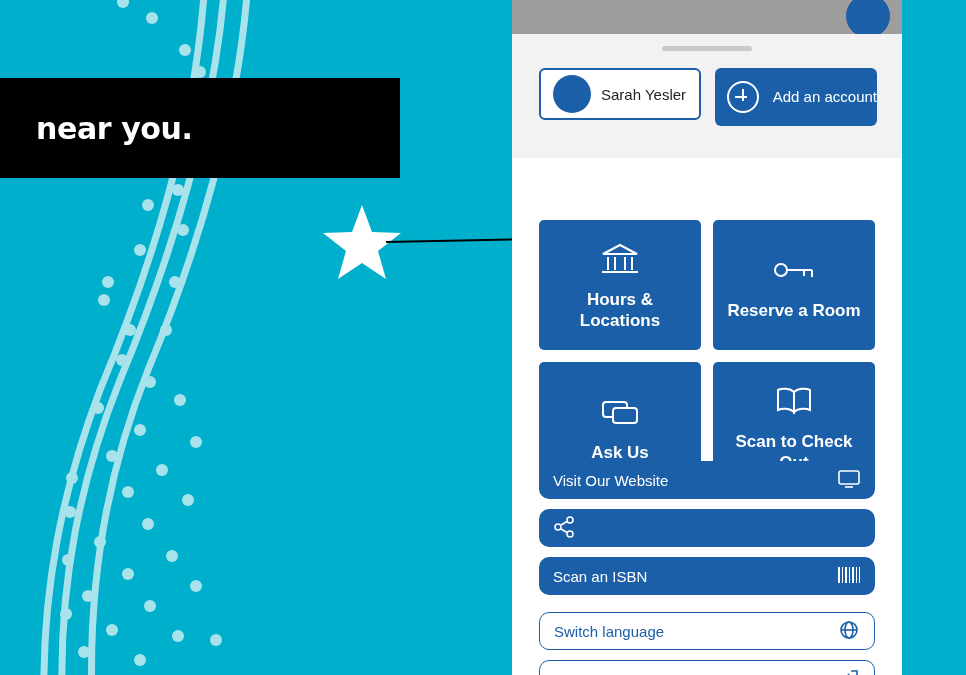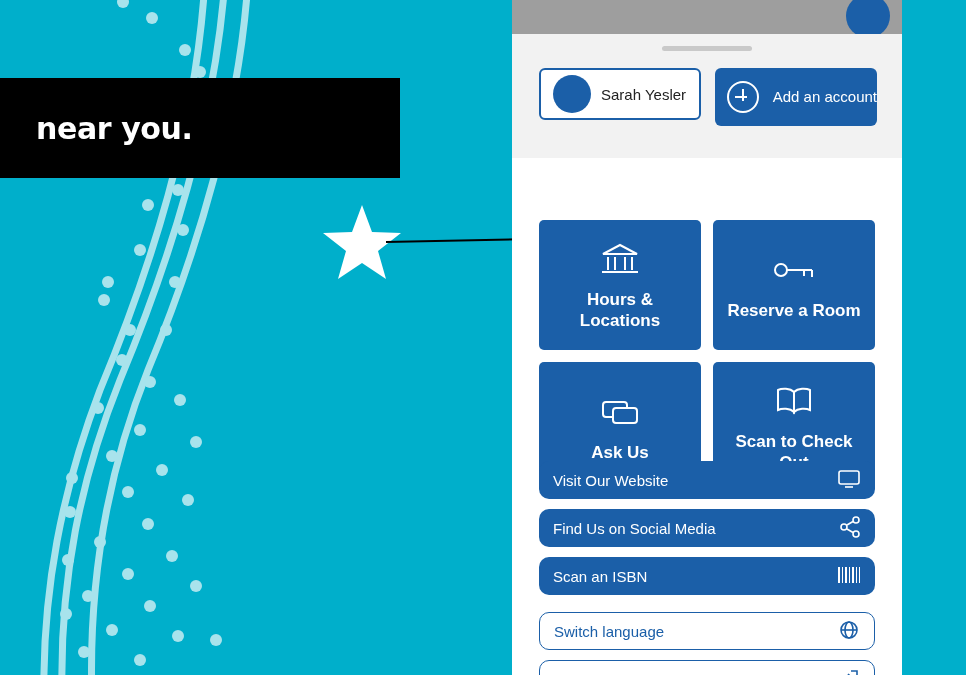--- a/index.html
+++ b/index.html
@@ -230,21 +230,20 @@
     <span>Visit Our Website</span>
     <span>
       <svg width="24" height="20" viewBox="0 0 24 20" fill="none" stroke="#ffffff" stroke-width="1.6">
         <rect x="2" y="2" width="20" height="13" rx="2"></rect>
           <line x1="8" y1="18" x2="16" y2="18"></line>
       </svg>
     </span>
   </div>
 
   <div class="row-btn row-filled" style="top:509px">
-    <span>Find Us on Social Media</span>
     <span>
       <svg width="22" height="22" viewBox="0 0 22 22" fill="none" stroke="#ffffff" stroke-width="1.6">
         <circle cx="17" cy="4" r="3"></circle>
           <circle cx="5" cy="11" r="3"></circle>
           <circle cx="17" cy="18" r="3"></circle>
         <line x1="8" y1="9" x2="14" y2="5.5"></line>
           <line x1="8" y1="13" x2="14" y2="16.5"></line>
       </svg>
     </span>
   </div>

